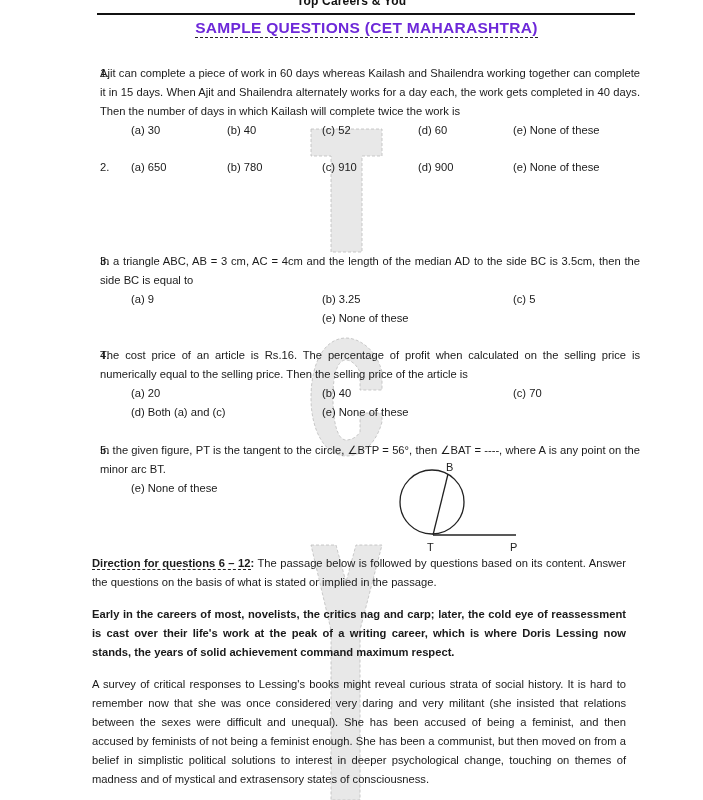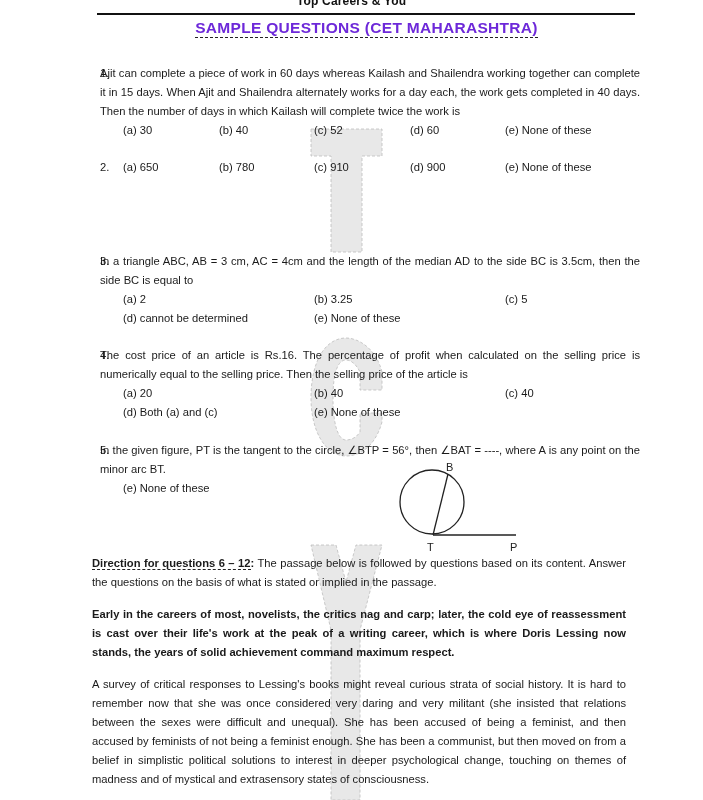--- a/index.html
+++ b/index.html
@@ -8,21 +8,21 @@
   .wm { position: absolute; left: 0; top: 0; width: 703px; height: 800px; pointer-events: none; }
   .header-brand { position: absolute; top: -6px; left: 0; width: 703px; text-align: center;
          font-weight: bold; font-size: 12px; letter-spacing: 0.2px; color: #111; }
   .header-rule { position: absolute; top: 13px; left: 97px; width: 538px; height: 2px; background: #111; }
   .page-title { position: absolute; top: 19px; left: 15px; width: 703px; text-align: center;
          font-weight: bold; font-size: 15.5px; letter-spacing: 0.3px; color: #6d28d9; }
   .page-title span { border-bottom: 1px dashed #222; padding-bottom: 1px; }
   .q { position: absolute; left: 100px; width: 540px; font-size: 11.2px; line-height: 19px; }
   .q-num { position: absolute; left: 0; top: 0; }
   .q-text { text-align: justify; }
-  .opts { margin-left: 23px; position: relative; height: 19px; }
+  .opts { margin-left: 31px; position: relative; height: 19px; }
   .opt { position: absolute; top: 0; white-space: nowrap; }
   .para { position: absolute; left: 92px; width: 534px; font-size: 11.2px; line-height: 19px; text-align: justify; }
   .dir-label { font-weight: bold; border-bottom: 1px dashed #222; }
   .fig { position: absolute; left: 380px; top: 455px; }
 </style>
 </head>
 <body>
 
 <svg class="wm" viewBox="0 0 703 800">
   <g fill="#e8e8e8" stroke="#bdbdbd" stroke-width="0.8" stroke-dasharray="3,2">
@@ -56,37 +56,36 @@
     <span class="opt" style="left:191px">(c) 910</span>
     <span class="opt" style="left:287px">(d) 900</span>
     <span class="opt" style="left:382px">(e) None of these</span>
   </div>
 </div>
 
 <div class="q" style="top:252px;">
   <div class="q-num">3.</div>
   <div class="q-text">In a triangle ABC, AB = 3 cm, AC = 4cm and the length of the median AD to the side BC is 3.5cm, then the side BC is equal to</div>
   <div class="opts">
-    <span class="opt" style="left:0">(a) 2</span>
+    <span class="opt" style="left:0">(a) 9</span>
     <span class="opt" style="left:191px">(b) 3.25</span>
     <span class="opt" style="left:382px">(c) 5</span>
   </div>
   <div class="opts">
-    <span class="opt" style="left:0">(d) cannot be determined</span>
     <span class="opt" style="left:191px">(e) None of these</span>
   </div>
 </div>
 
 <div class="q" style="top:346px;">
   <div class="q-num">4.</div>
   <div class="q-text">The cost price of an article is Rs.16. The percentage of profit when calculated on the selling price is numerically equal to the selling price. Then the selling price of the article is</div>
   <div class="opts">
     <span class="opt" style="left:0">(a) 20</span>
     <span class="opt" style="left:191px">(b) 40</span>
-    <span class="opt" style="left:382px">(c) 40</span>
+    <span class="opt" style="left:382px">(c) 70</span>
   </div>
   <div class="opts">
     <span class="opt" style="left:0">(d) Both (a) and (c)</span>
     <span class="opt" style="left:191px">(e) None of these</span>
   </div>
 </div>
 
 <div class="q" style="top:441px;">
   <div class="q-num">5.</div>
   <div class="q-text">In the given figure, PT is the tangent to the circle, ∠BTP = 56°, then ∠BAT = ----, where A is any point on the minor arc BT.</div>

